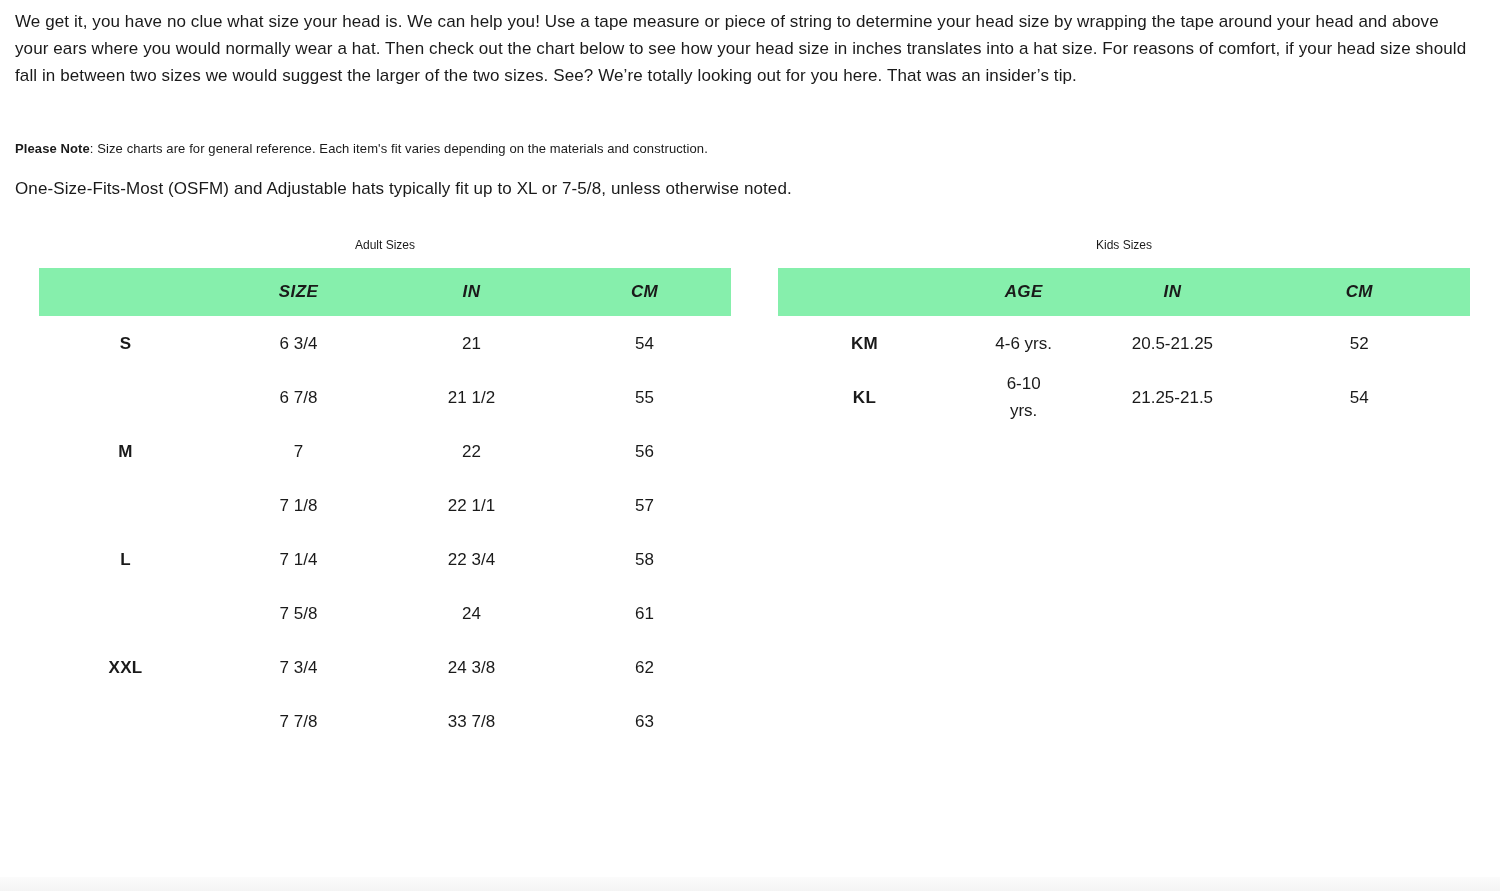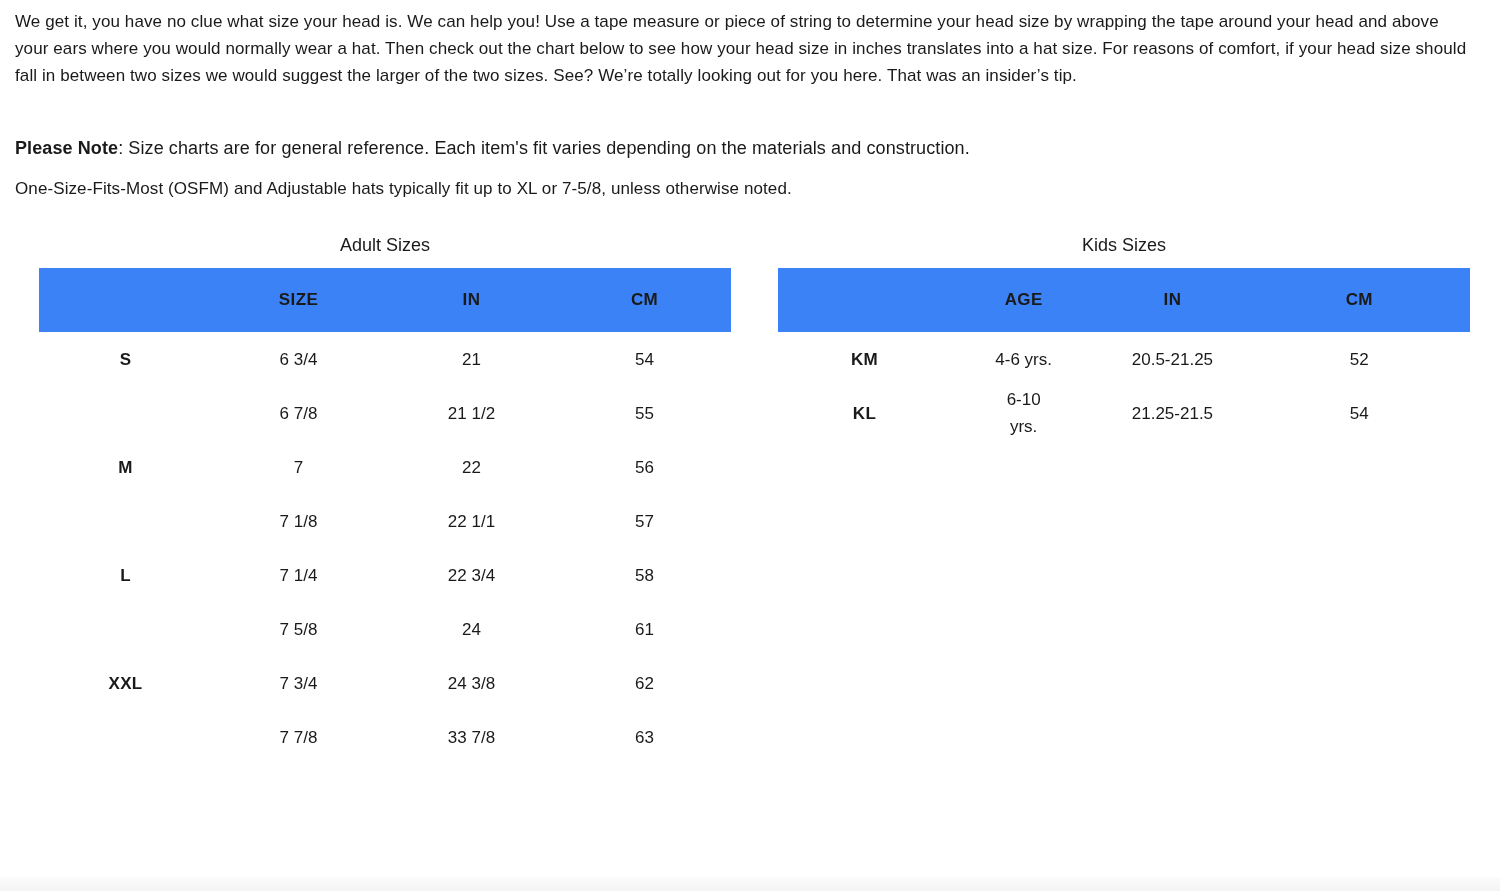--- a/index.html
+++ b/index.html
@@ -17,59 +17,60 @@
     font-family: "Liberation Sans", sans-serif;
   }
   .intro {
     margin: 8px 30px 0 15px;
     font-size: 17px;
     line-height: 27px;
     letter-spacing: 0.1px;
   }
   .note-line {
     margin: 46px 30px 13px 15px;
-    font-size: 18px;
+    font-size: 13px;
     line-height: 27px;
     letter-spacing: 0.1px;
   }
   .note-line .note-label { font-weight: 700; }
   .osfm-line {
     margin: 9px 30px 12px 15px;
     font-size: 17px;
     line-height: 27px;
     letter-spacing: 0.1px;
   }
   .tables {
     display: flex;
     gap: 47px;
     align-items: flex-start;
     margin: 31px 0 0 39px;
   }
   .table-section { width: 692px; }
   .table-title {
     margin: 0 0 11px 0;
-    font-size: 18px;
+    font-size: 12px;
     font-weight: 400;
     line-height: 24px;
     text-align: center;
   }
   table {
     width: 100%;
     border-collapse: collapse;
     table-layout: fixed;
   }
   th {
-    background: #3b82f6;
-    height: 64px;
+    background: #86efac;
+    height: 48px;
     padding: 0;
     font-size: 17px;
     font-weight: 700;
     letter-spacing: 0.4px;
     text-align: center;
     vertical-align: middle;
+    font-style: italic;
   }
   td {
     height: 54px;
     padding: 0;
     font-size: 17px;
     line-height: 27px;
     text-align: center;
     vertical-align: middle;
     white-space: pre-line;
   }

